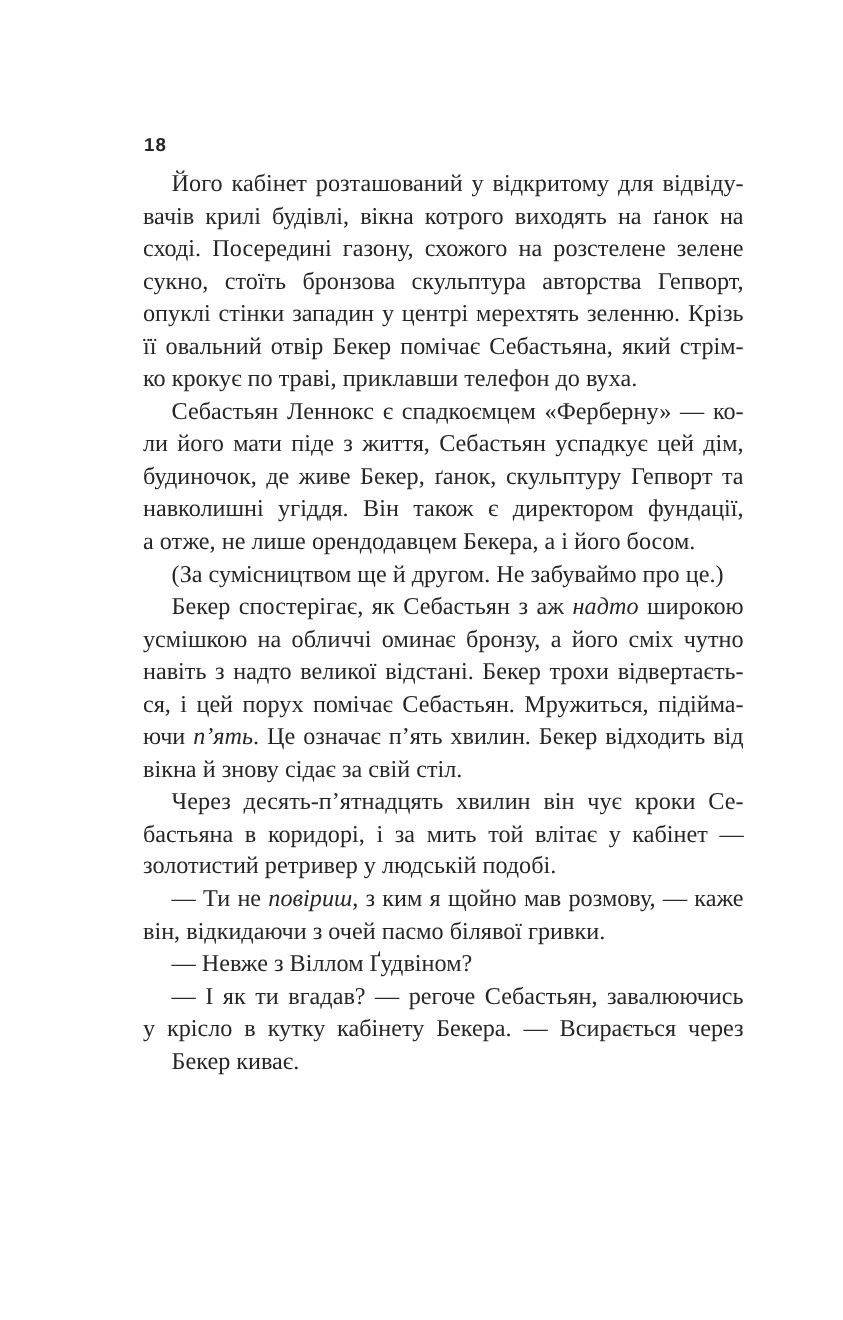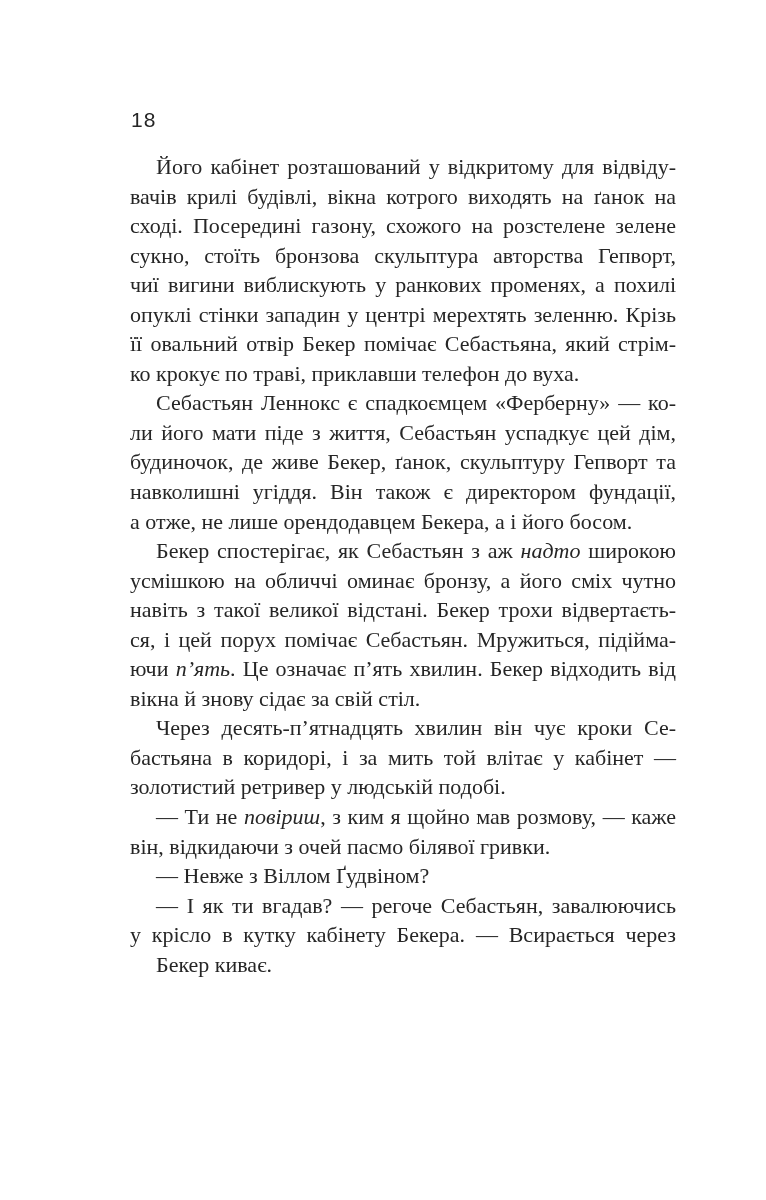--- a/index.html
+++ b/index.html
@@ -13,24 +13,24 @@
     position:relative;
     overflow:hidden;
     font-family:"Liberation Serif","DejaVu Serif",serif;
   }
   .page{
     position:absolute;inset:0;
     background:var(--bg-color);
   }
   .page-number{
     position:absolute;
-    left:131px;top:108px;
+    left:131px;top:122px;
     font-family:"Liberation Sans","DejaVu Sans",sans-serif;
-    font-weight:400;
-    font-size:21px;
+    font-weight:700;
+    font-size:17px;
     letter-spacing:1px;
     color:var(--text-color);
   }
   .text-block{
     position:absolute;
     left:130px;top:152px;
     width:546px;
     font-size:22px;
     line-height:29.55px;
     color:var(--text-color);
@@ -56,36 +56,38 @@
 
 <div class="page">
   <div class="page-number">18</div>
 
   <main class="text-block">
       <div class="para normal">
         <div class="line first"><span>Його кабінет розташований у відкритому для відвіду-</span></div>
         <div class="line"><span>вачів крилі будівлі, вікна котрого виходять на ґанок на</span></div>
         <div class="line"><span>сході. Посередині газону, схожого на розстелене зелене</span></div>
         <div class="line"><span>сукно, стоїть бронзова скульптура авторства Гепворт,</span></div>
-        <div class="line"><span>чиї вигини виблискують у ранкових променях, а похилі</span></div>
         <div class="line"><span>опуклі стінки западин у центрі мерехтять зеленню. Крізь</span></div>
         <div class="line"><span>її овальний отвір Бекер помічає Себастьяна, який стрім-</span></div>
         <div class="line last"><span>ко крокує по траві, приклавши телефон до вуха.</span></div>
       </div>
       <div class="para normal">
         <div class="line first"><span>Себастьян Леннокс є спадкоємцем «Ферберну» — ко-</span></div>
         <div class="line"><span>ли його мати піде з життя, Себастьян успадкує цей дім,</span></div>
         <div class="line"><span>будиночок, де живе Бекер, ґанок, скульптуру Гепворт та</span></div>
         <div class="line"><span>навколишні угіддя. Він також є директором фундації,</span></div>
         <div class="line last"><span>а отже, не лише орендодавцем Бекера, а і його босом.</span></div>
       </div>
       <div class="para normal">
+        <div class="line first last"><span>(За сумісництвом ще й другом. Не забуваймо про це.)</span></div>
+      </div>
+      <div class="para normal">
         <div class="line first"><span>Бекер спостерігає, як Себастьян з аж </span><em>надто</em><span> широкою</span></div>
         <div class="line"><span>усмішкою на обличчі оминає бронзу, а його сміх чутно</span></div>
-        <div class="line"><span>навіть з такої великої відстані. Бекер трохи відвертаєть-</span></div>
+        <div class="line"><span>навіть з надто великої відстані. Бекер трохи відвертаєть-</span></div>
         <div class="line"><span>ся, і цей порух помічає Себастьян. Мружиться, підійма-</span></div>
         <div class="line"><span>ючи </span><em>п’ять</em><span>. Це означає п’ять хвилин. Бекер відходить від</span></div>
         <div class="line last"><span>вікна й знову сідає за свій стіл.</span></div>
       </div>
       <div class="para normal">
         <div class="line first"><span>Через десять-п’ятнадцять хвилин він чує кроки Се-</span></div>
         <div class="line"><span>бастьяна в коридорі, і за мить той влітає у кабінет —</span></div>
         <div class="line last"><span>золотистий ретривер у людській подобі.</span></div>
       </div>
       <div class="para dialogue">

